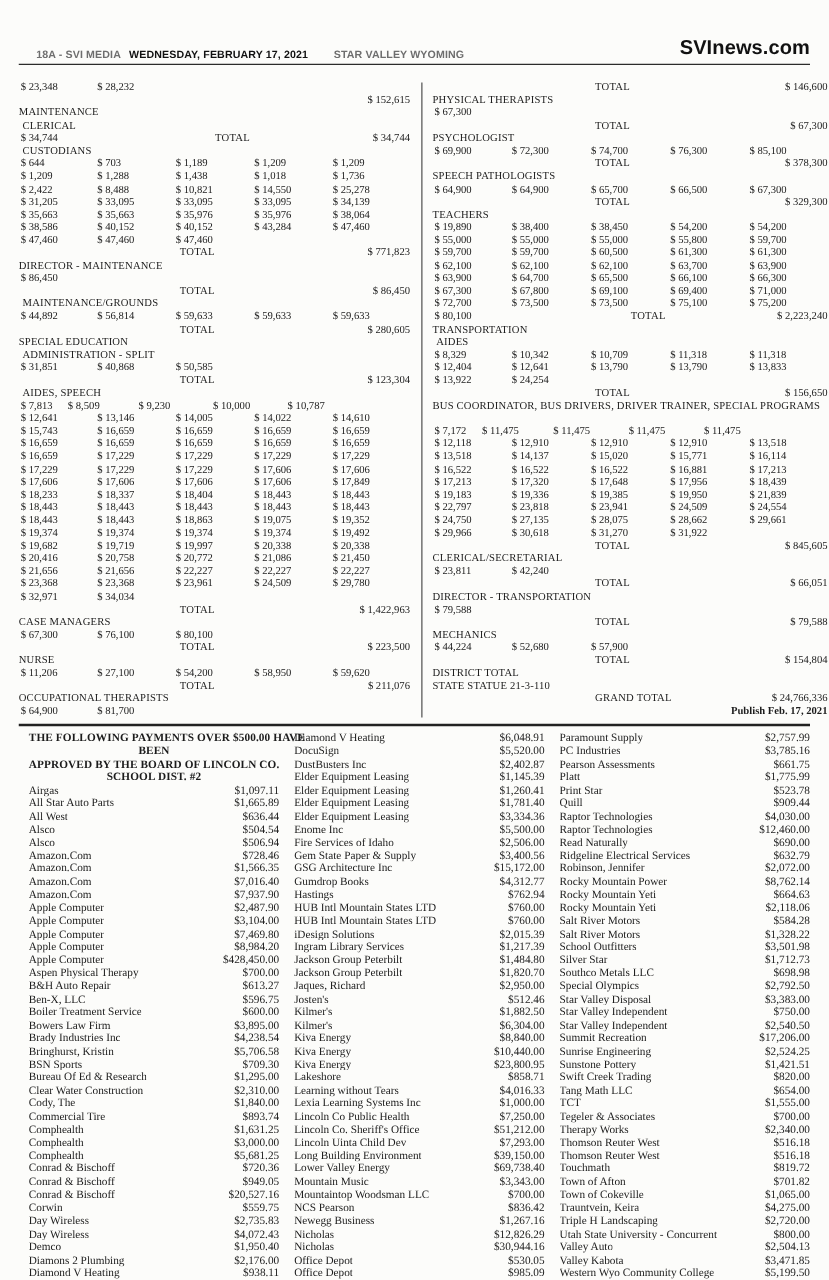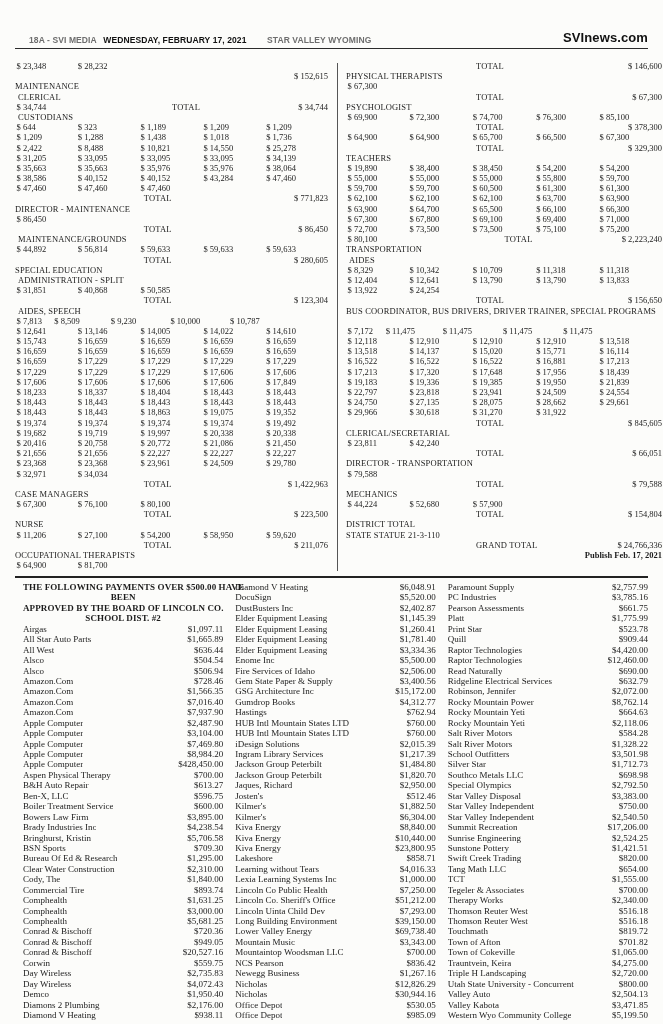--- a/index.html
+++ b/index.html
@@ -16,21 +16,21 @@
     margin:0 15px;
     padding:30px 0 3px 0;
     border-bottom:1.5px solid #2b2b2b;
     display:flex;justify-content:space-between;align-items:flex-end;
     font-family:"Liberation Sans","DejaVu Sans",sans-serif;
     font-size:8.5px;letter-spacing:0.1px;
     white-space:nowrap;
   }
   .masthead .dim{color:#6e6e6e;font-weight:bold;margin-left:14px;}
   .masthead .strong{color:#111;font-weight:bold;}
-  .masthead .site{font-size:13px;font-weight:bold;color:#111;}
+  .masthead .site{font-size:16px;font-weight:bold;color:#111;}
   .mh-left span{margin-right:4px;}
   
   .salary{
     position:relative;
     margin:12px 15px 0 15px;
     height:512px;
     font-size:8.5px;
   }
   .vdivider{
     position:absolute;left:322px;top:2px;bottom:2px;
@@ -113,21 +113,21 @@
       <div class="srow">
         <span class="cell c1">$ 34,744</span>
         <span class="tl tl2">TOTAL</span>
         <span class="tv">$ 34,744</span>
       </div>
       <div class="srow">
         <span class="head ind">CUSTODIANS</span>
       </div>
       <div class="srow">
         <span class="cell c1">$ 644</span>
-        <span class="cell c2">$ 323</span>
+        <span class="cell c2">$ 703</span>
         <span class="cell c3">$ 1,189</span>
         <span class="cell c4">$ 1,209</span>
         <span class="cell c5">$ 1,209</span>
       </div>
       <div class="srow">
         <span class="cell c1">$ 1,209</span>
         <span class="cell c2">$ 1,288</span>
         <span class="cell c3">$ 1,438</span>
         <span class="cell c4">$ 1,018</span>
         <span class="cell c5">$ 1,736</span>
@@ -379,20 +379,23 @@
       <div class="srow">
         <span class="cell c1">$ 69,900</span>
         <span class="cell c2">$ 72,300</span>
         <span class="cell c3">$ 74,700</span>
         <span class="cell c4">$ 76,300</span>
         <span class="cell c5">$ 85,100</span>
       </div>
       <div class="srow">
         <span class="tl">TOTAL</span>
         <span class="tv">$ 378,300</span>
+      </div>
+      <div class="srow">
+        <span class="head">SPEECH PATHOLOGISTS</span>
       </div>
       <div class="srow">
         <span class="cell c1">$ 64,900</span>
         <span class="cell c2">$ 64,900</span>
         <span class="cell c3">$ 65,700</span>
         <span class="cell c4">$ 66,500</span>
         <span class="cell c5">$ 67,300</span>
       </div>
       <div class="srow">
         <span class="tl">TOTAL</span>
@@ -953,21 +956,21 @@
       <div class="payrow">
         <span class="pname">Print Star</span>
         <span class="pamt">$523.78</span>
       </div>
       <div class="payrow">
         <span class="pname">Quill</span>
         <span class="pamt">$909.44</span>
       </div>
       <div class="payrow">
         <span class="pname">Raptor Technologies</span>
-        <span class="pamt">$4,420.00</span>
+        <span class="pamt">$4,030.00</span>
       </div>
       <div class="payrow">
         <span class="pname">Raptor Technologies</span>
         <span class="pamt">$12,460.00</span>
       </div>
       <div class="payrow">
         <span class="pname">Read Naturally</span>
         <span class="pamt">$690.00</span>
       </div>
       <div class="payrow">

